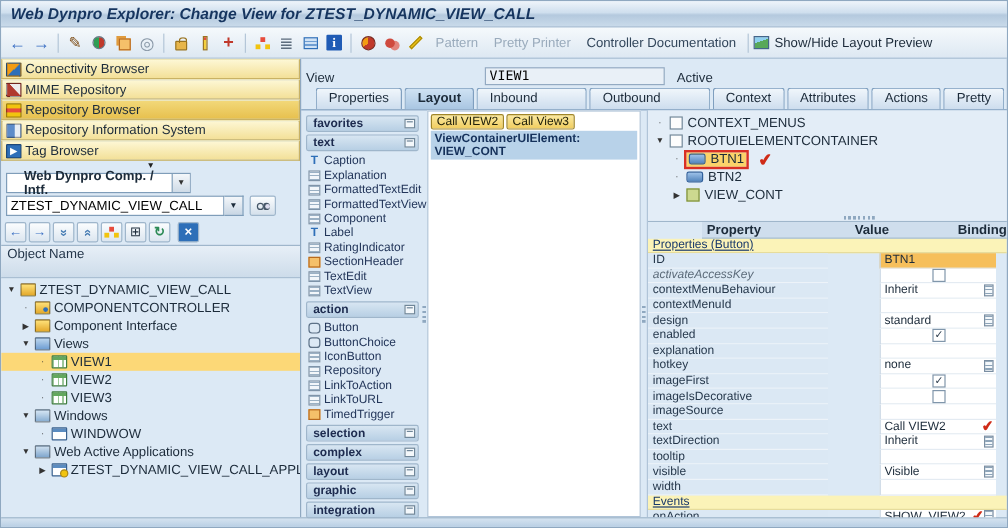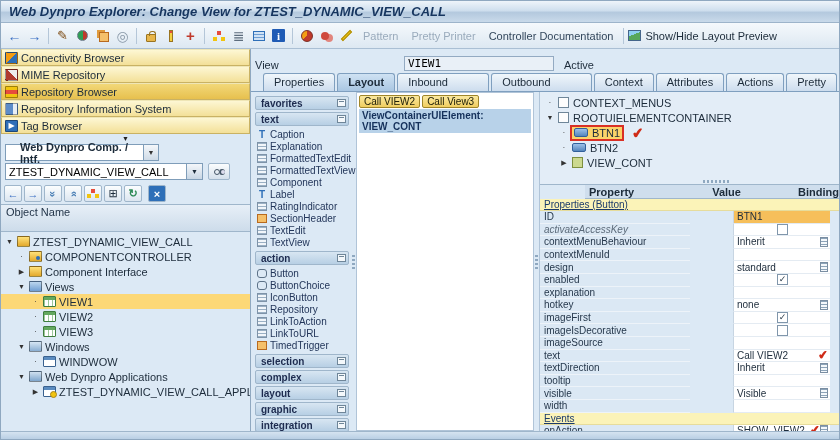--- a/index.html
+++ b/index.html
@@ -339,21 +339,21 @@
           <span>Windows</span>
         </div>
         <div class="trow ind2">
           <span class="exp">·</span>
           <span class="ti win"></span>
           <span>WINDWOW</span>
         </div>
         <div class="trow ind1">
           <span class="exp">▼</span>
           <span class="ti afold"></span>
-          <span>Web Dynpro Applications</span>
+          <span>Web Active Applications</span>
         </div>
         <div class="trow ind2">
           <span class="exp">▶</span>
           <span class="ti app"></span>
           <span>ZTEST_DYNAMIC_VIEW_CALL_APPL</span>
         </div>
       </div>
     </div>
 
     <div class="mainpanel">

